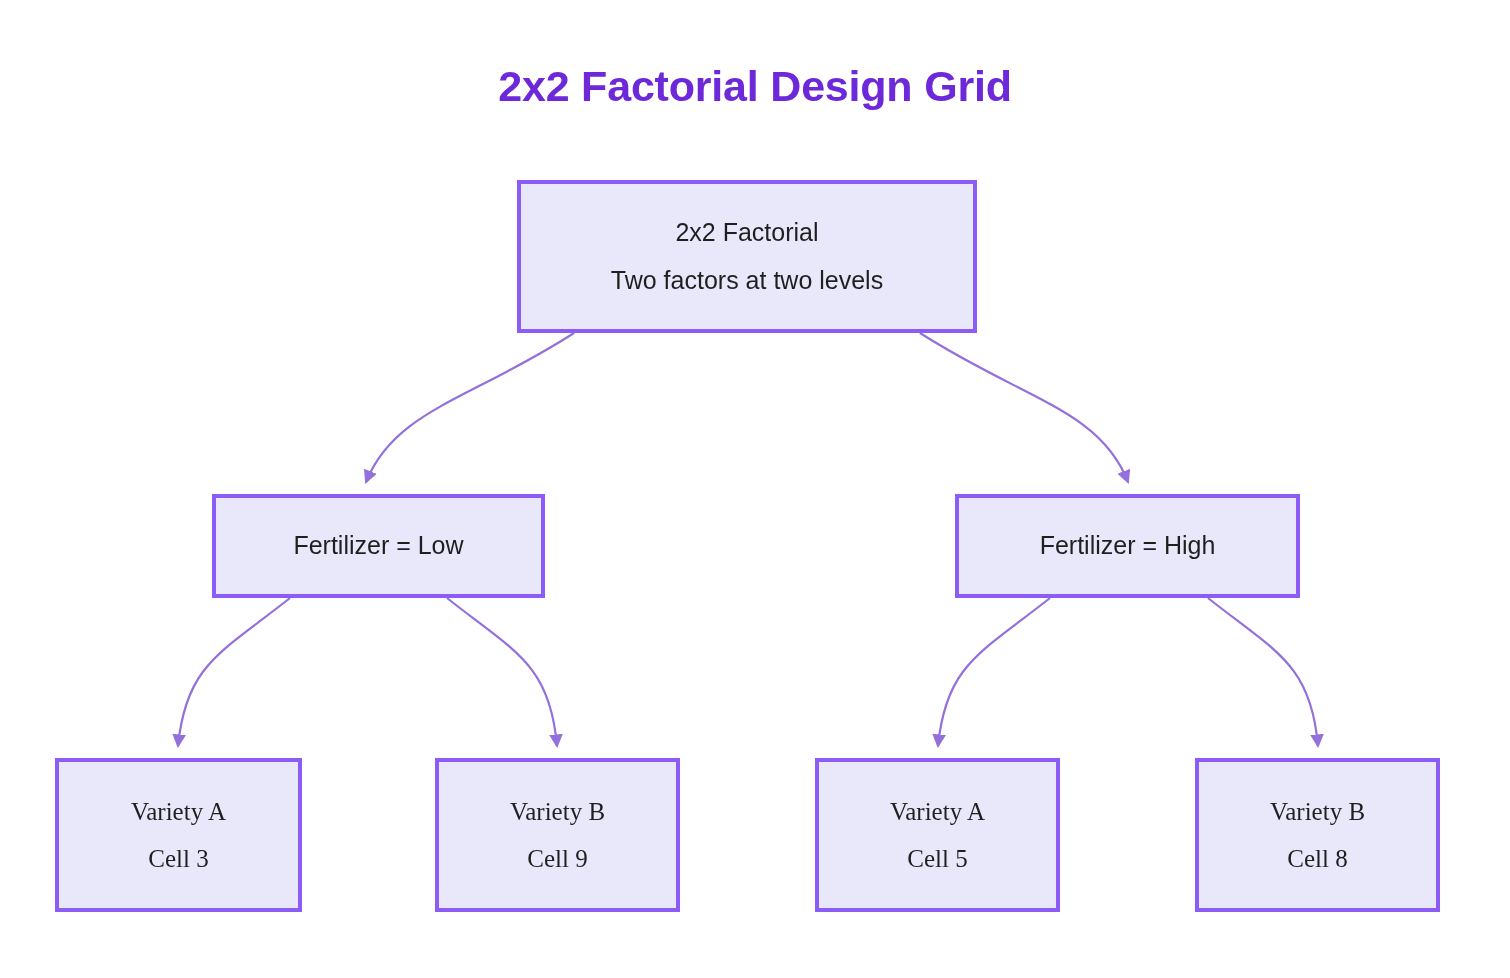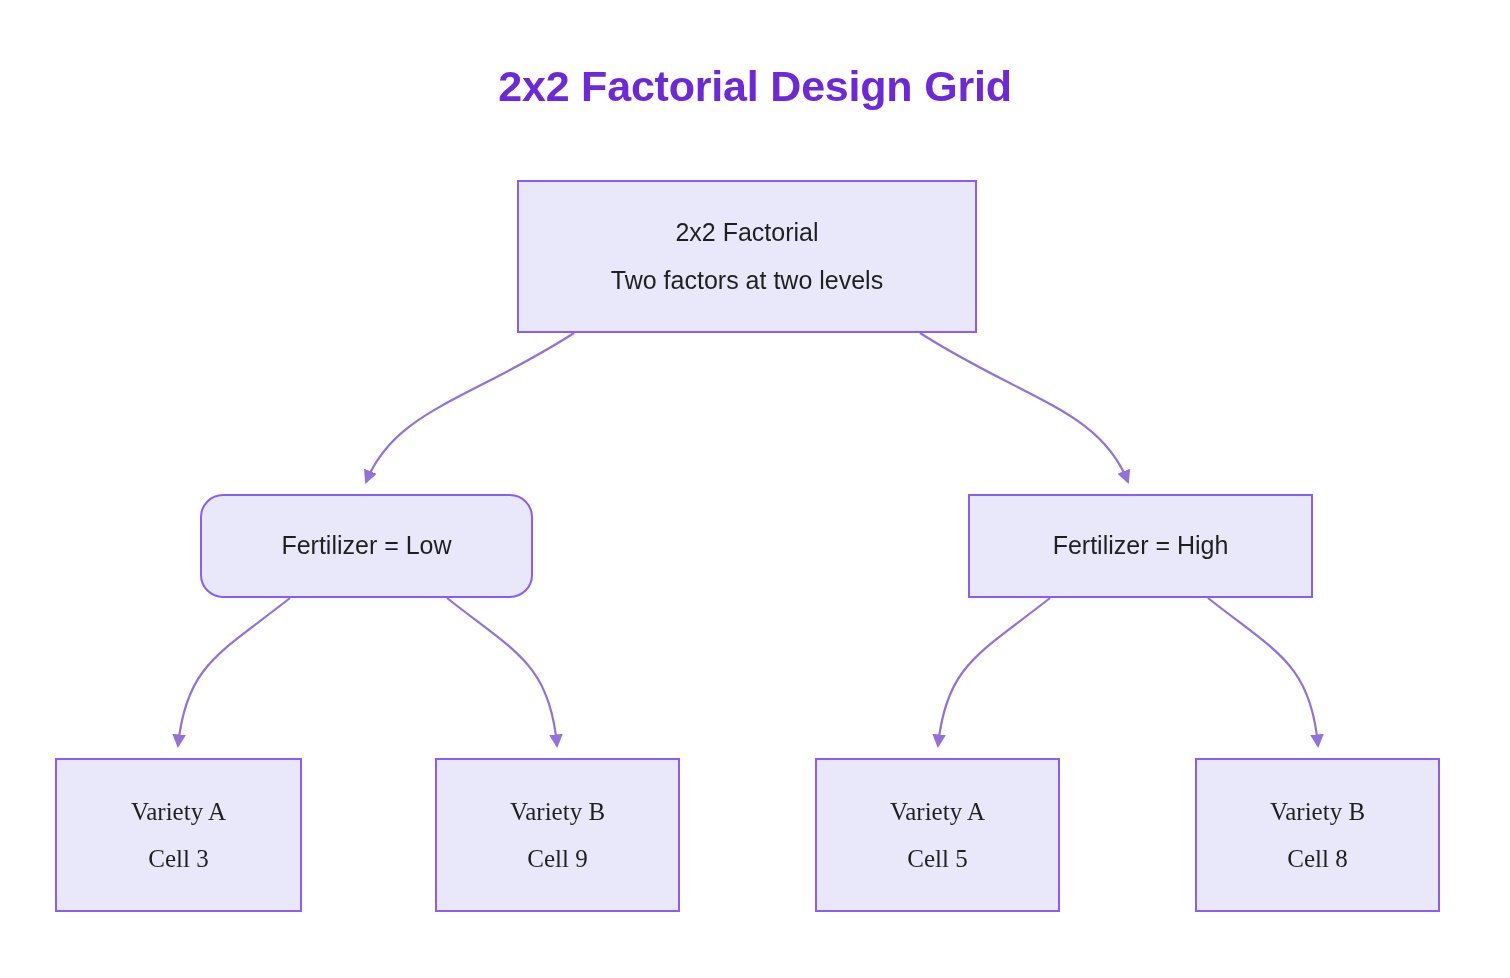--- a/index.html
+++ b/index.html
@@ -34,21 +34,21 @@
     left: 0;
     top: 0;
     width: 1510px;
     height: 978px;
     pointer-events: none;
   }
   .node {
     position: absolute;
     box-sizing: border-box;
     background: #e9e8fb;
-    border: 2px solid #8b5cf6;
+    border: 4px solid #8b5cf6;
     display: flex;
     flex-direction: column;
     align-items: center;
     justify-content: center;
     color: #1f1f1f;
     font-size: 25px;
     line-height: 1.9;
     text-align: center;
   }
   .node .line {
@@ -57,32 +57,30 @@
   }
   
   #node-root {
     left: 517px;
     top: 180px;
     width: 460px;
     height: 153px;
   }
   
   #node-fert-low {
-    left: 200px;
+    left: 212px;
     top: 494px;
     width: 333px;
     height: 104px;
-    border-radius: 23px;
   }
   #node-fert-high {
     left: 955px;
     top: 494px;
     width: 345px;
     height: 104px;
-    margin-left: 13px;
   }
   
   .leaf {
     top: 758px;
     height: 154px;
     font-family: Liberation Serif, serif;
   }
   #node-cell-1 { left: 55px;   width: 247px; }
   #node-cell-2 { left: 435px;  width: 245px; }
   #node-cell-3 { left: 815px;  width: 245px; }

